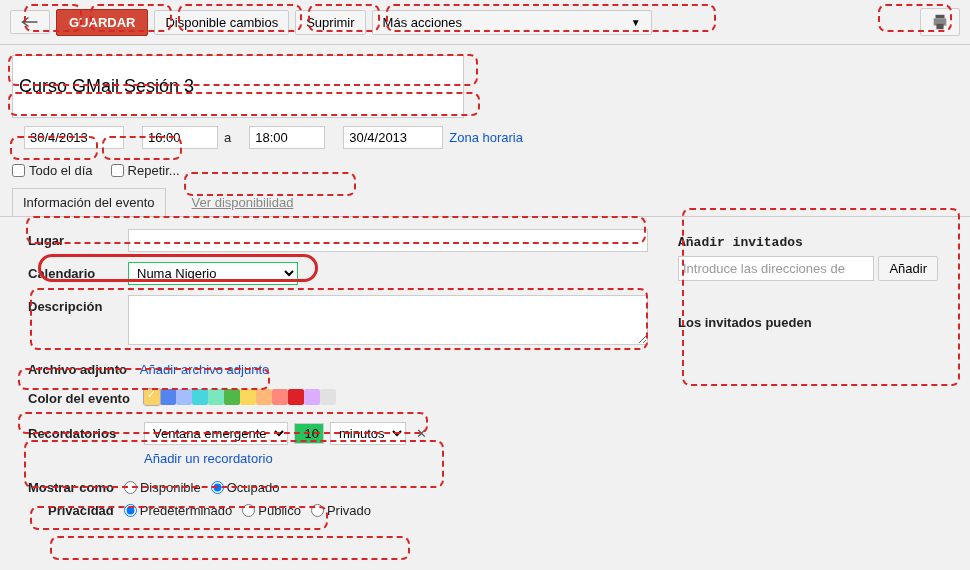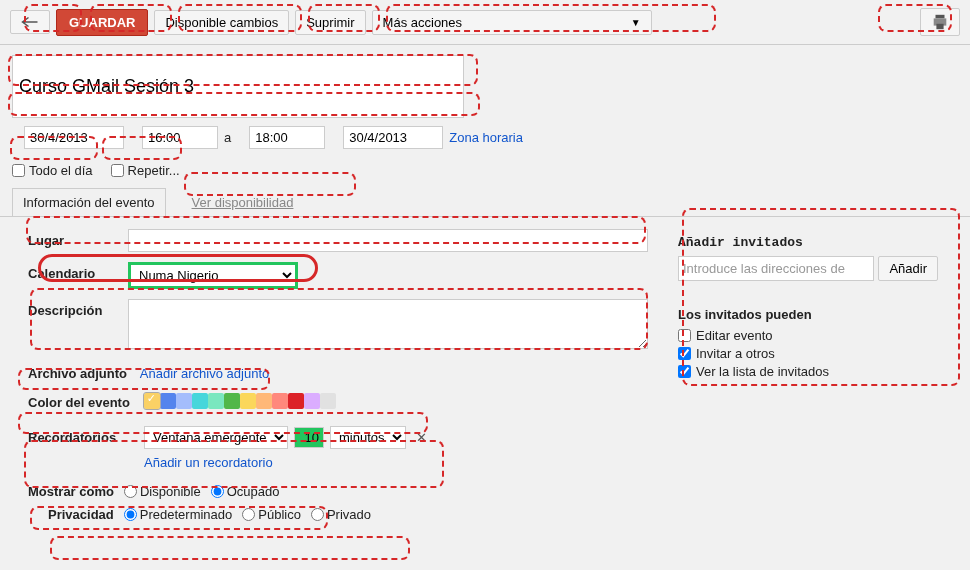--- a/index.html
+++ b/index.html
@@ -30,21 +30,21 @@
 .tab:not(.active) { color: #888; text-decoration: underline; }
 
 .cols { display: flex; gap: 30px; padding: 12px 28px; }
 .left-col { flex: 0 0 620px; }
 .right-col { flex: 0 0 260px; padding-top: 6px; }
 
 .form-row { display: flex; align-items: flex-start; margin-bottom: 10px; }
 .form-label { flex: 0 0 100px; padding-top: 4px; font-weight: bold; }
 .form-field { flex: 1; }
 .text-in { width: 100%; border: 1px solid #ccc; background: #fff; padding: 3px 5px; }
-.cal-select { width: 170px; border: 3px solid #22c55e; background: #fff; padding: 2px 4px; }
+.cal-select { width: 170px; border: 1px solid #22c55e; background: #fff; padding: 2px 4px; }
 .desc-area { width: 100%; height: 50px; border: 1px solid #ccc; background: #fff; padding: 3px 5px; resize: both; }
 
 .attach-row { padding: 4px 0; margin-bottom: 8px; }
 .attach-row .lbl { font-weight: bold; margin-right: 10px; }
 
 .color-row { display: flex; align-items: center; gap: 4px; margin-bottom: 14px; }
 .color-row .lbl { font-weight: bold; margin-right: 10px; }
 .swatch { width: 16px; height: 16px; display: inline-block; border-radius: 2px; cursor: pointer; }
 .swatch.sel { outline: 1px solid #aaa; position: relative; }
 .swatch.sel::after { content: "✓"; color: #fff; font-size: 11px; position: absolute; left: 3px; top: -1px; }
@@ -55,21 +55,21 @@
 .sel-small { border: 1px solid #ccc; background: #fff; padding: 2px 4px; }
 .num-in { width: 30px; border: 1px solid #ccc; background: #22c55e; padding: 2px 4px; text-align: right; }
 .remove-x { cursor: pointer; padding: 0 4px; color: #555; }
 .add-reminder { margin-left: 116px; }
 
 .radio-row { display: flex; align-items: center; gap: 10px; margin-bottom: 8px; }
 .radio-row .lbl { font-weight: bold; }
 .radio-row label { display: inline-flex; align-items: center; gap: 3px; cursor: pointer; }
 
 .guests-title { font-weight: bold; margin-bottom: 6px; font-family: Liberation Mono, monospace; }
-.guest-input-row { display: flex; gap: 4px; margin-bottom: 26px; border-radius: 9px; }
+.guest-input-row { display: flex; gap: 4px; margin-bottom: 34px; border-radius: 9px; }
 .guest-input { flex: 1; border: 1px solid #ccc; background: #fff; padding: 4px; color: #999; }
 .perm-title { font-weight: bold; margin-bottom: 6px; margin-top: 14px; }
 .perm-list label { display: flex; align-items: center; gap: 5px; margin-bottom: 3px; cursor: pointer; }
 input[type="checkbox"] { cursor: pointer; }
 input[type="radio"] { cursor: pointer; }
 </style>
 </head>
 <body>
 
 <div class="toolbar">
@@ -188,34 +188,20 @@
     </div>
   </div>
 
   <div class="right-col">
     <div class="guests-title">Añadir invitados</div>
     <div class="guest-input-row">
       <input class="guest-input" value="Introduce las direcciones de" style="">
       <button class="btn">Añadir</button>
     </div>
     <div class="perm-title">Los invitados pueden</div>
-    <div class="perm-list">
-      <label>
-          <input type="checkbox" style="">
-          <span>Editar evento</span>
-        </label>
-      <label>
-          <input type="checkbox" checked="" style="">
-          <span>Invitar a otros</span>
-        </label>
-      <label>
-          <input type="checkbox" checked="" style="">
-          <span>Ver la lista de invitados</span>
-        </label>
-    </div>
   </div>
 </div>
 
 <div class="highlight" style="left:24px; top:4px; width:58px; height:28px;"></div>
 <div class="highlight" style="left:90px; top:4px; width:82px; height:28px;"></div>
 <div class="highlight" style="left:178px; top:4px; width:124px; height:28px;"></div>
 <div class="highlight" style="left:308px; top:4px; width:72px; height:28px;"></div>
 <div class="highlight" style="left:386px; top:4px; width:330px; height:28px;"></div>
 <div class="highlight" style="left:878px; top:4px; width:74px; height:28px;"></div>
 <div class="highlight" style="left:8px; top:54px; width:470px; height:32px;"></div>

